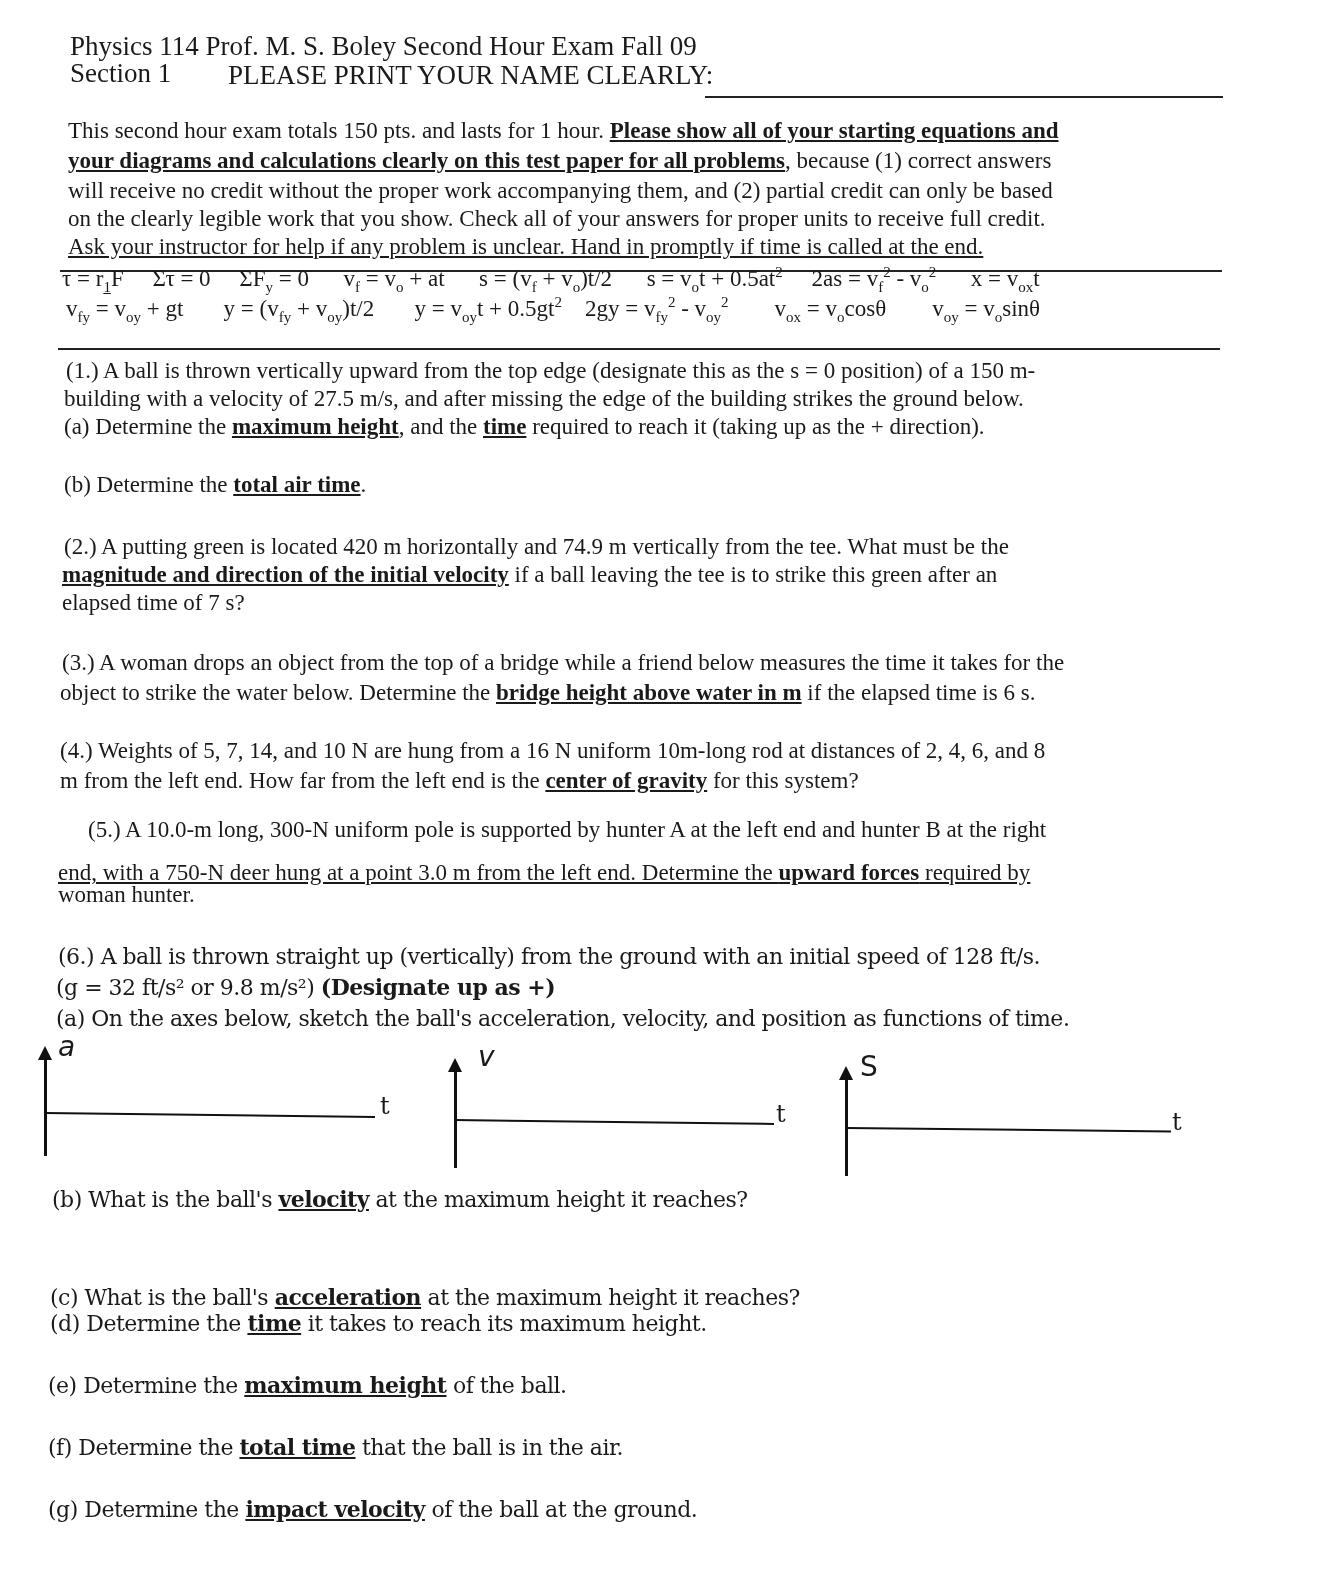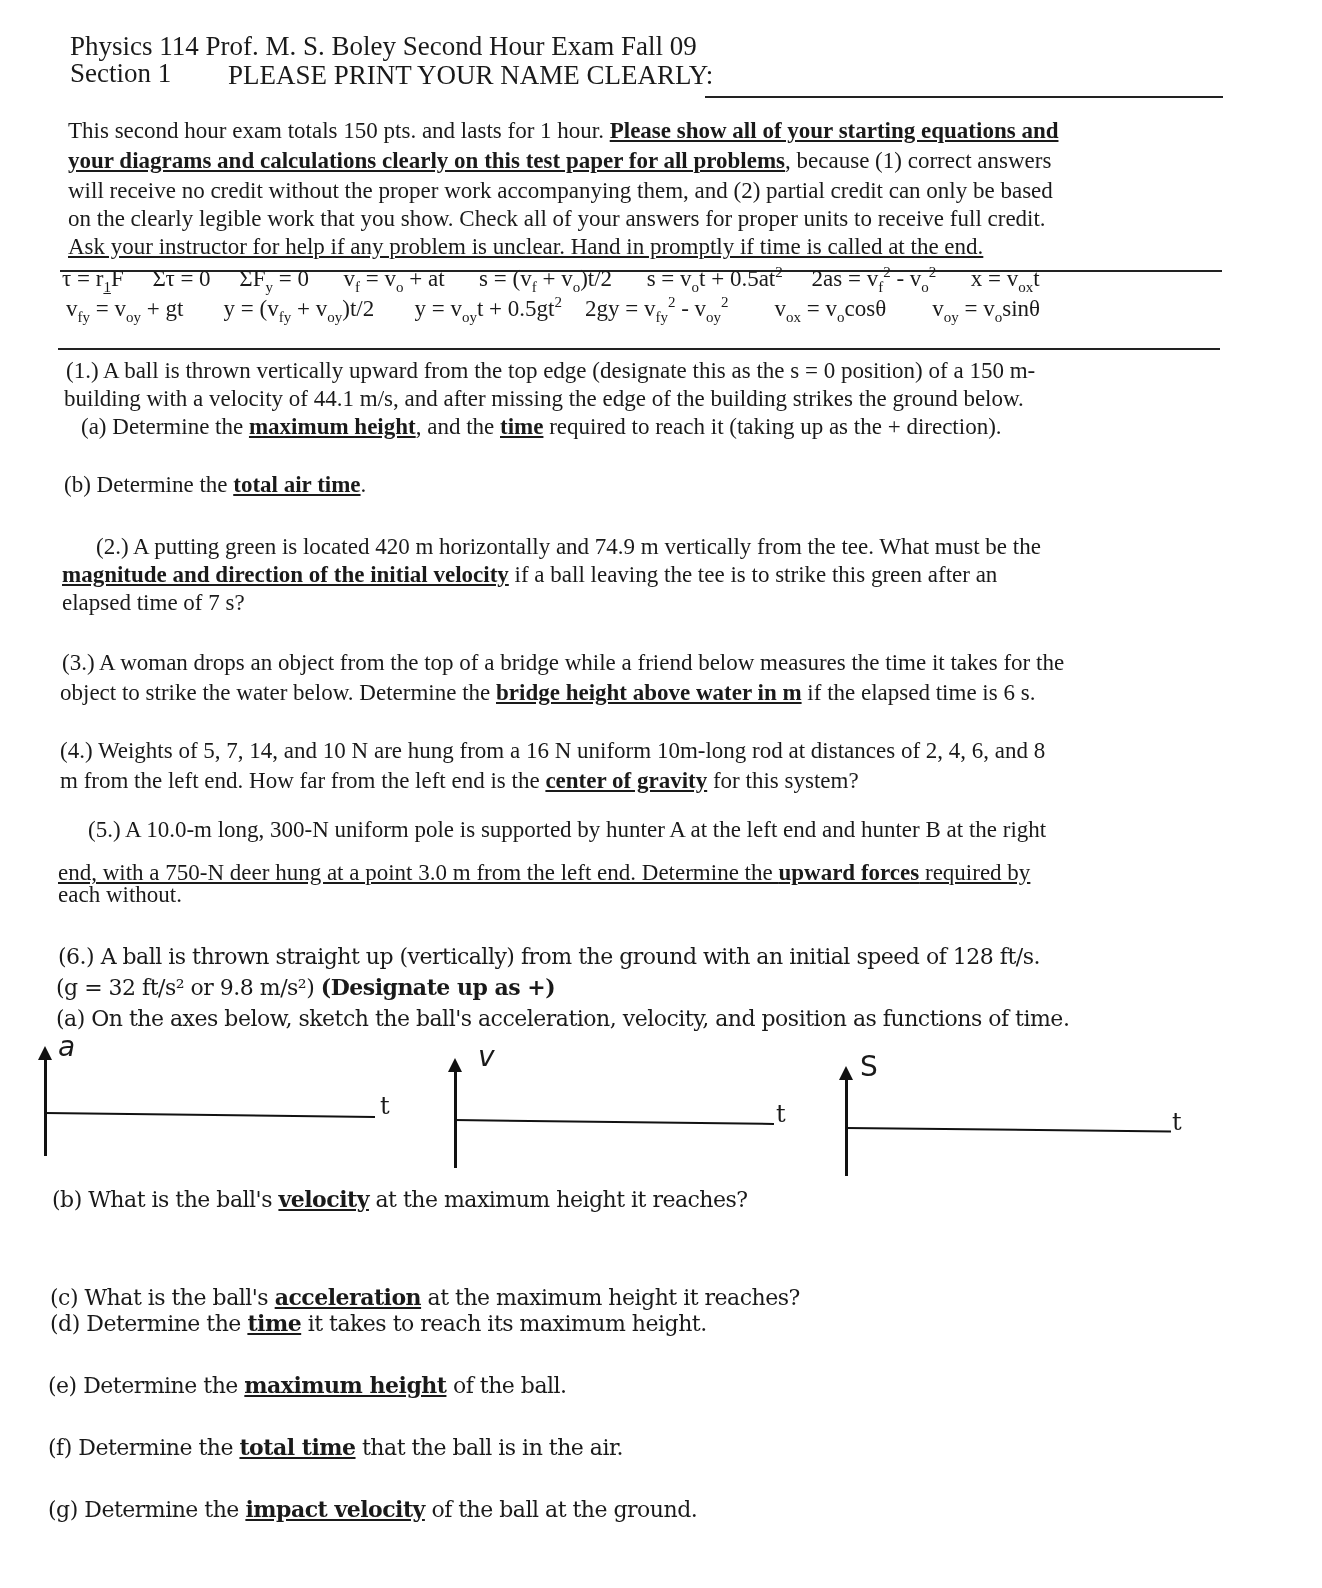--- a/index.html
+++ b/index.html
@@ -52,49 +52,49 @@
   <span>v<sub>fy</sub> = v<sub>oy</sub> + gt</span>&nbsp;&nbsp;&nbsp;&nbsp;&nbsp;&nbsp;
   <span>y = (v<sub>fy</sub> + v<sub>oy</sub>)t/2</span>&nbsp;&nbsp;&nbsp;&nbsp;&nbsp;&nbsp;
   <span>y = v<sub>oy</sub>t + 0.5gt<sup>2</sup></span>&nbsp;&nbsp;&nbsp;
   <span>2gy = v<sub>fy</sub><sup>2</sup> - v<sub>oy</sub><sup>2</sup></span>&nbsp;&nbsp;&nbsp;&nbsp;&nbsp;&nbsp;&nbsp;
   <span>v<sub>ox</sub> = v<sub>o</sub>cosθ</span>&nbsp;&nbsp;&nbsp;&nbsp;&nbsp;&nbsp;&nbsp;
   <span>v<sub>oy</sub> = v<sub>o</sub>sinθ</span>
 </div>
 <div class="hr" style="left:58px;top:348px;width:1162px;"></div>
 
 <div class="para" style="left:66px;top:358px;">(1.) A ball is thrown vertically upward from the top edge (designate this as the s = 0 position) of a 150 m-</div>
-<div class="para" style="left:64px;top:386px;">building with a velocity of 44.1 m/s, and after missing the edge of the building strikes the ground below.</div>
-<div class="para" style="left:64px;top:414px;margin-left:17px;">
+<div class="para" style="left:64px;top:386px;">building with a velocity of 27.5 m/s, and after missing the edge of the building strikes the ground below.</div>
+<div class="para" style="left:64px;top:414px;">
   <span>(a) Determine the </span><span class="b">maximum height</span><span>, and the </span><span class="b">time</span><span> required to reach it (taking up as the + direction).</span>
 </div>
 <div class="para" style="left:64px;top:472px;">
   <span>(b) Determine the </span><span class="b">total air time</span><span>.</span>
 </div>
 
-<div class="para" style="left:64px;top:534px;margin-left:32px;">(2.) A putting green is located 420 m horizontally and 74.9 m vertically from the tee.  What must be the</div>
+<div class="para" style="left:64px;top:534px;">(2.) A putting green is located 420 m horizontally and 74.9 m vertically from the tee.  What must be the</div>
 <div class="para" style="left:62px;top:562px;">
   <span class="b">magnitude and direction of the initial velocity</span><span> if a ball leaving the tee is to strike this green after an</span>
 </div>
 <div class="para" style="left:62px;top:590px;">elapsed time of 7 s?</div>
 
 <div class="para" style="left:62px;top:650px;">(3.) A woman drops an object from the top of a bridge while a friend below measures the time it takes for the</div>
 <div class="para" style="left:60px;top:680px;">
   <span>object to strike the water below. Determine the </span><span class="b">bridge height above water in m</span><span> if the elapsed time is 6 s.</span>
 </div>
 
 <div class="para" style="left:60px;top:738px;">(4.) Weights of 5, 7, 14, and 10 N are hung from a 16 N uniform 10m-long rod at distances of 2, 4, 6, and 8</div>
 <div class="para" style="left:60px;top:768px;">
   <span>m from the left end.  How far from the left end is the </span><span class="b">center of gravity</span><span> for this system?</span>
 </div>
 
 <div class="para" style="left:58px;top:817px;margin-left:30px;">(5.) A 10.0-m long, 300-N uniform pole is supported by hunter A at the left end and hunter B at the right</div>
 <div class="para" style="left:58px;top:860px;text-decoration:underline;">
   <span>end, with a 750-N deer hung at a point 3.0 m from the left end.  Determine the </span><span class="b">upward forces</span><span> required by</span>
 </div>
-<div class="para" style="left:58px;top:882px;">each without.</div>
+<div class="para" style="left:58px;top:882px;">woman hunter.</div>
 
 <div class="para pal" style="left:58px;top:944px;">(6.) A ball is thrown straight up (vertically) from the ground with an initial speed of 128 ft/s.</div>
 <div class="para pal" style="left:56px;top:974px;">
   <span>(g = 32 ft/s² or 9.8 m/s²) </span><span style="font-weight:bold;">(Designate up as +)</span>
 </div>
 <div class="para pal" style="left:56px;top:1006px;">(a) On the axes below, sketch the ball's acceleration, velocity, and position as functions of time.</div>
 
 <div>
   <div class="arrow" style="left:38px;top:1046px;"></div>
   <div class="axis-v" style="left:44px;top:1056px;height:100px;"></div>

